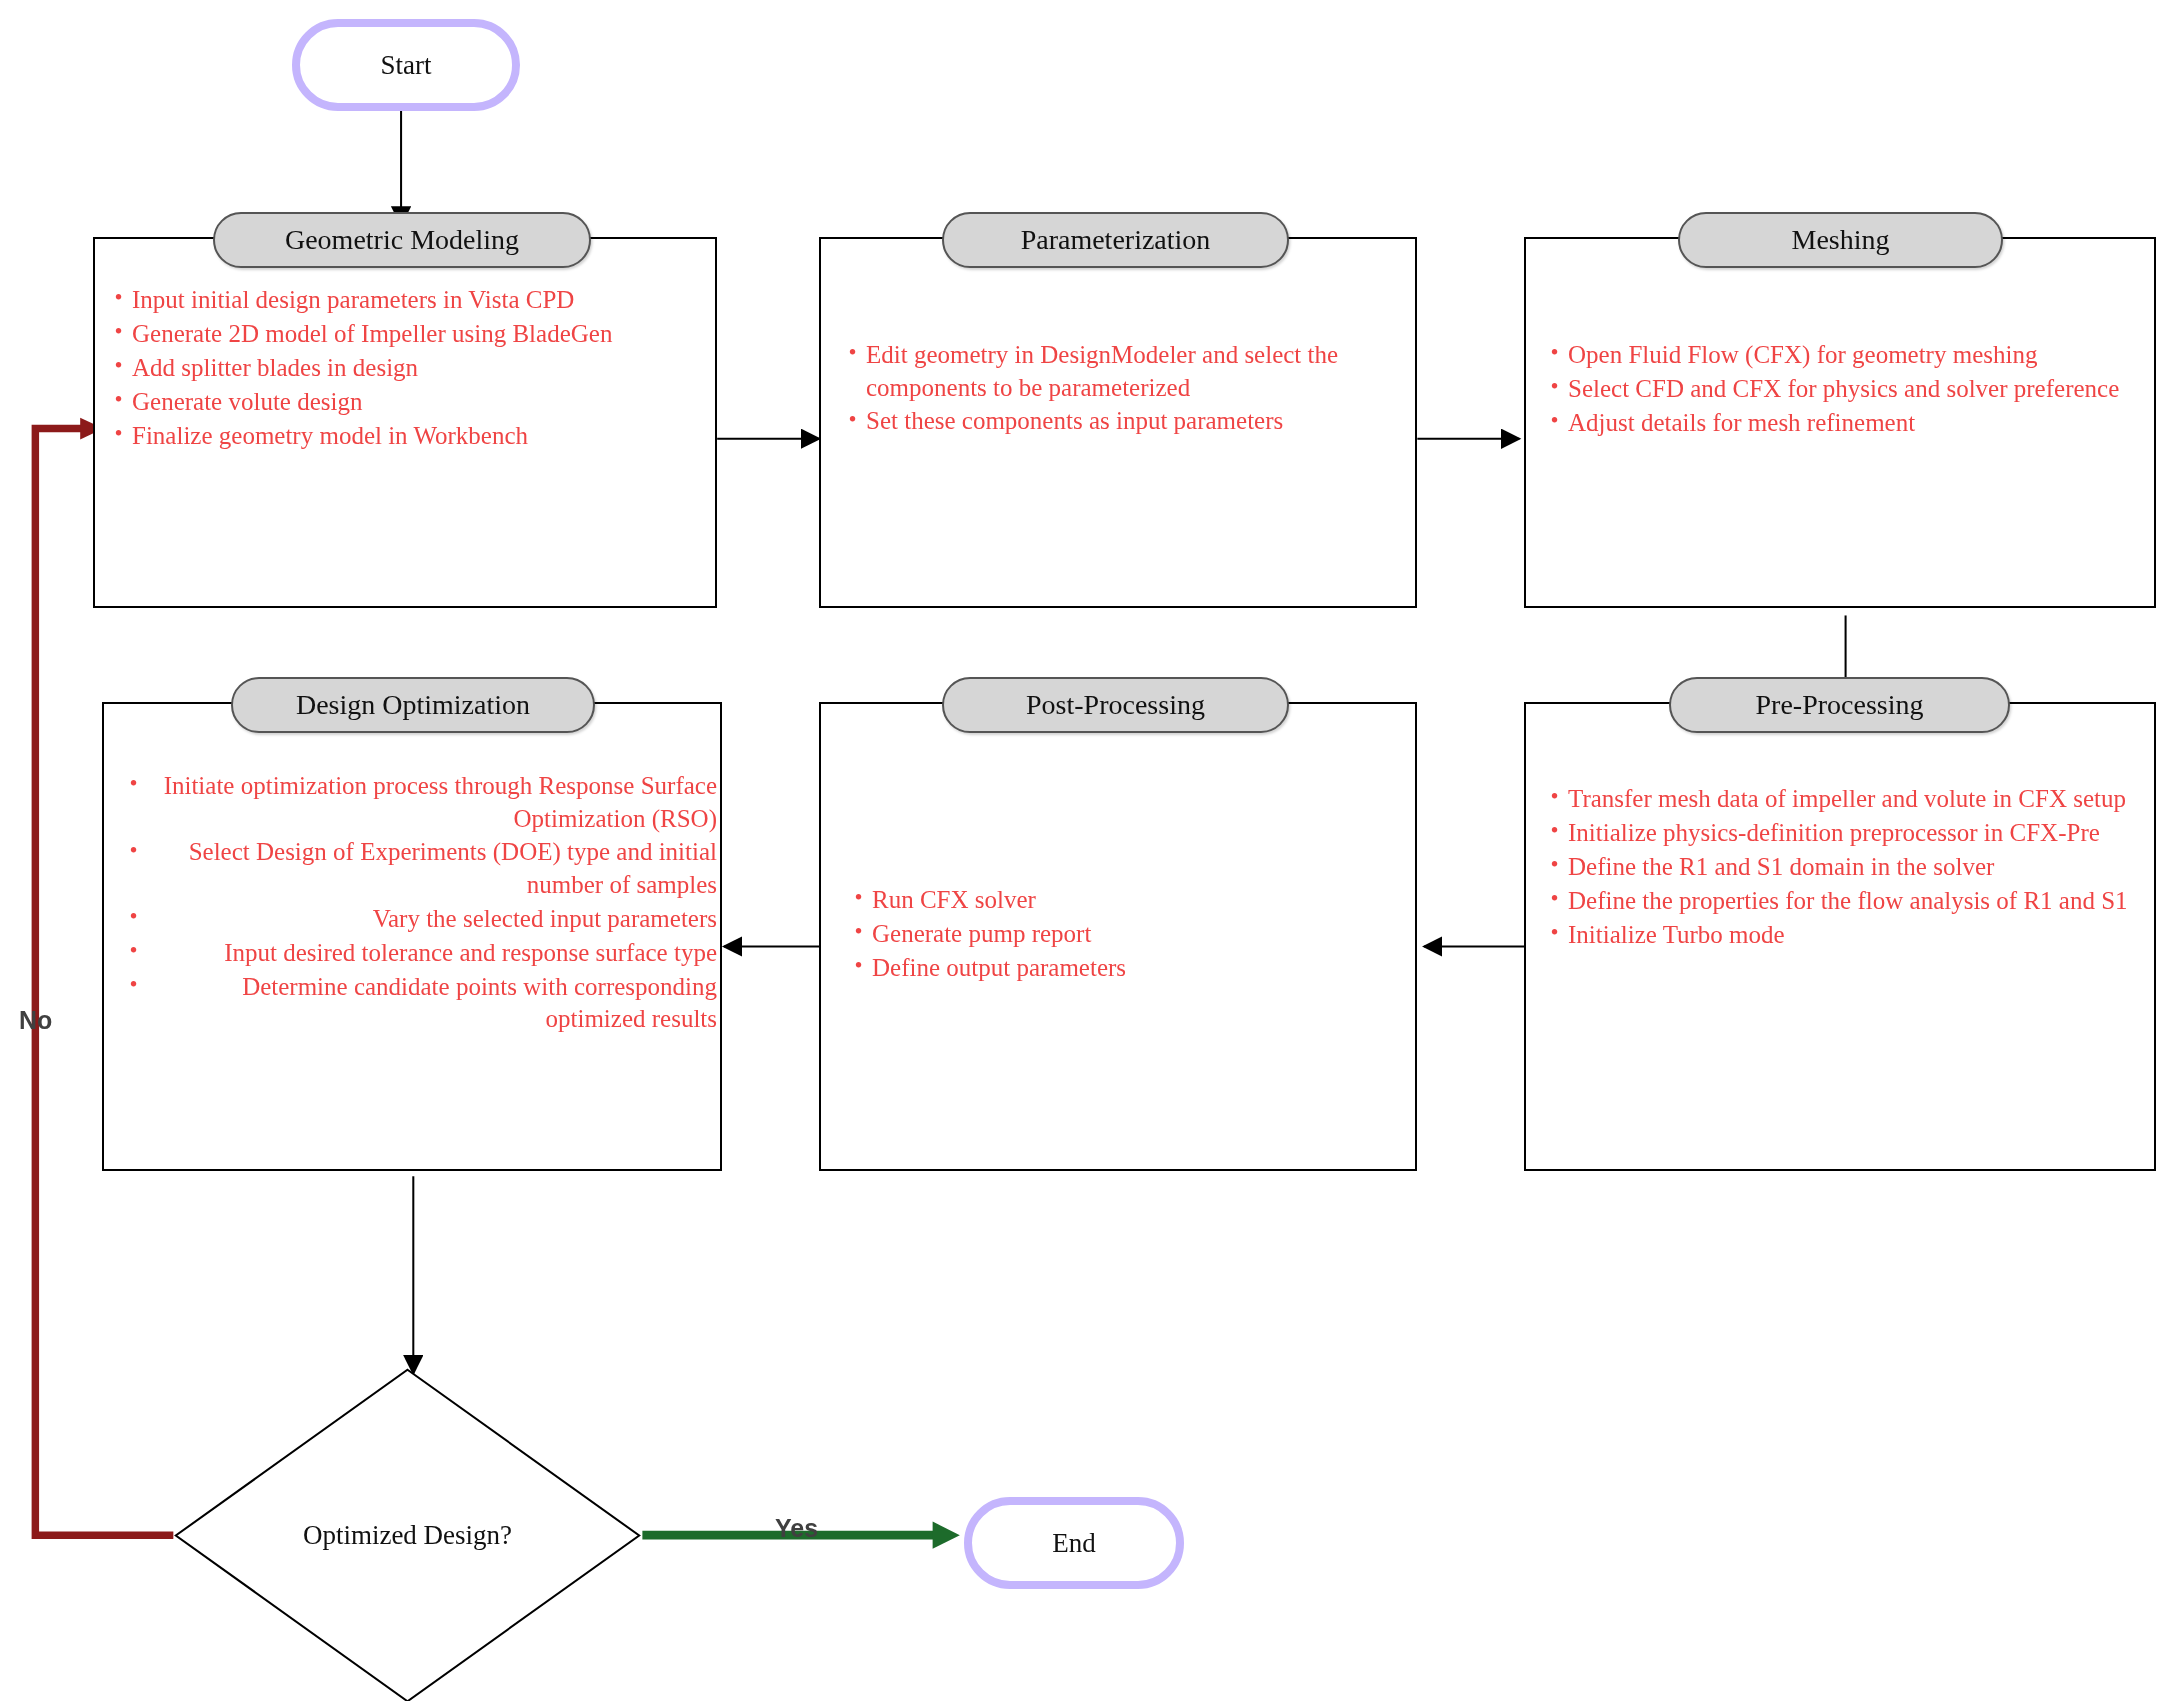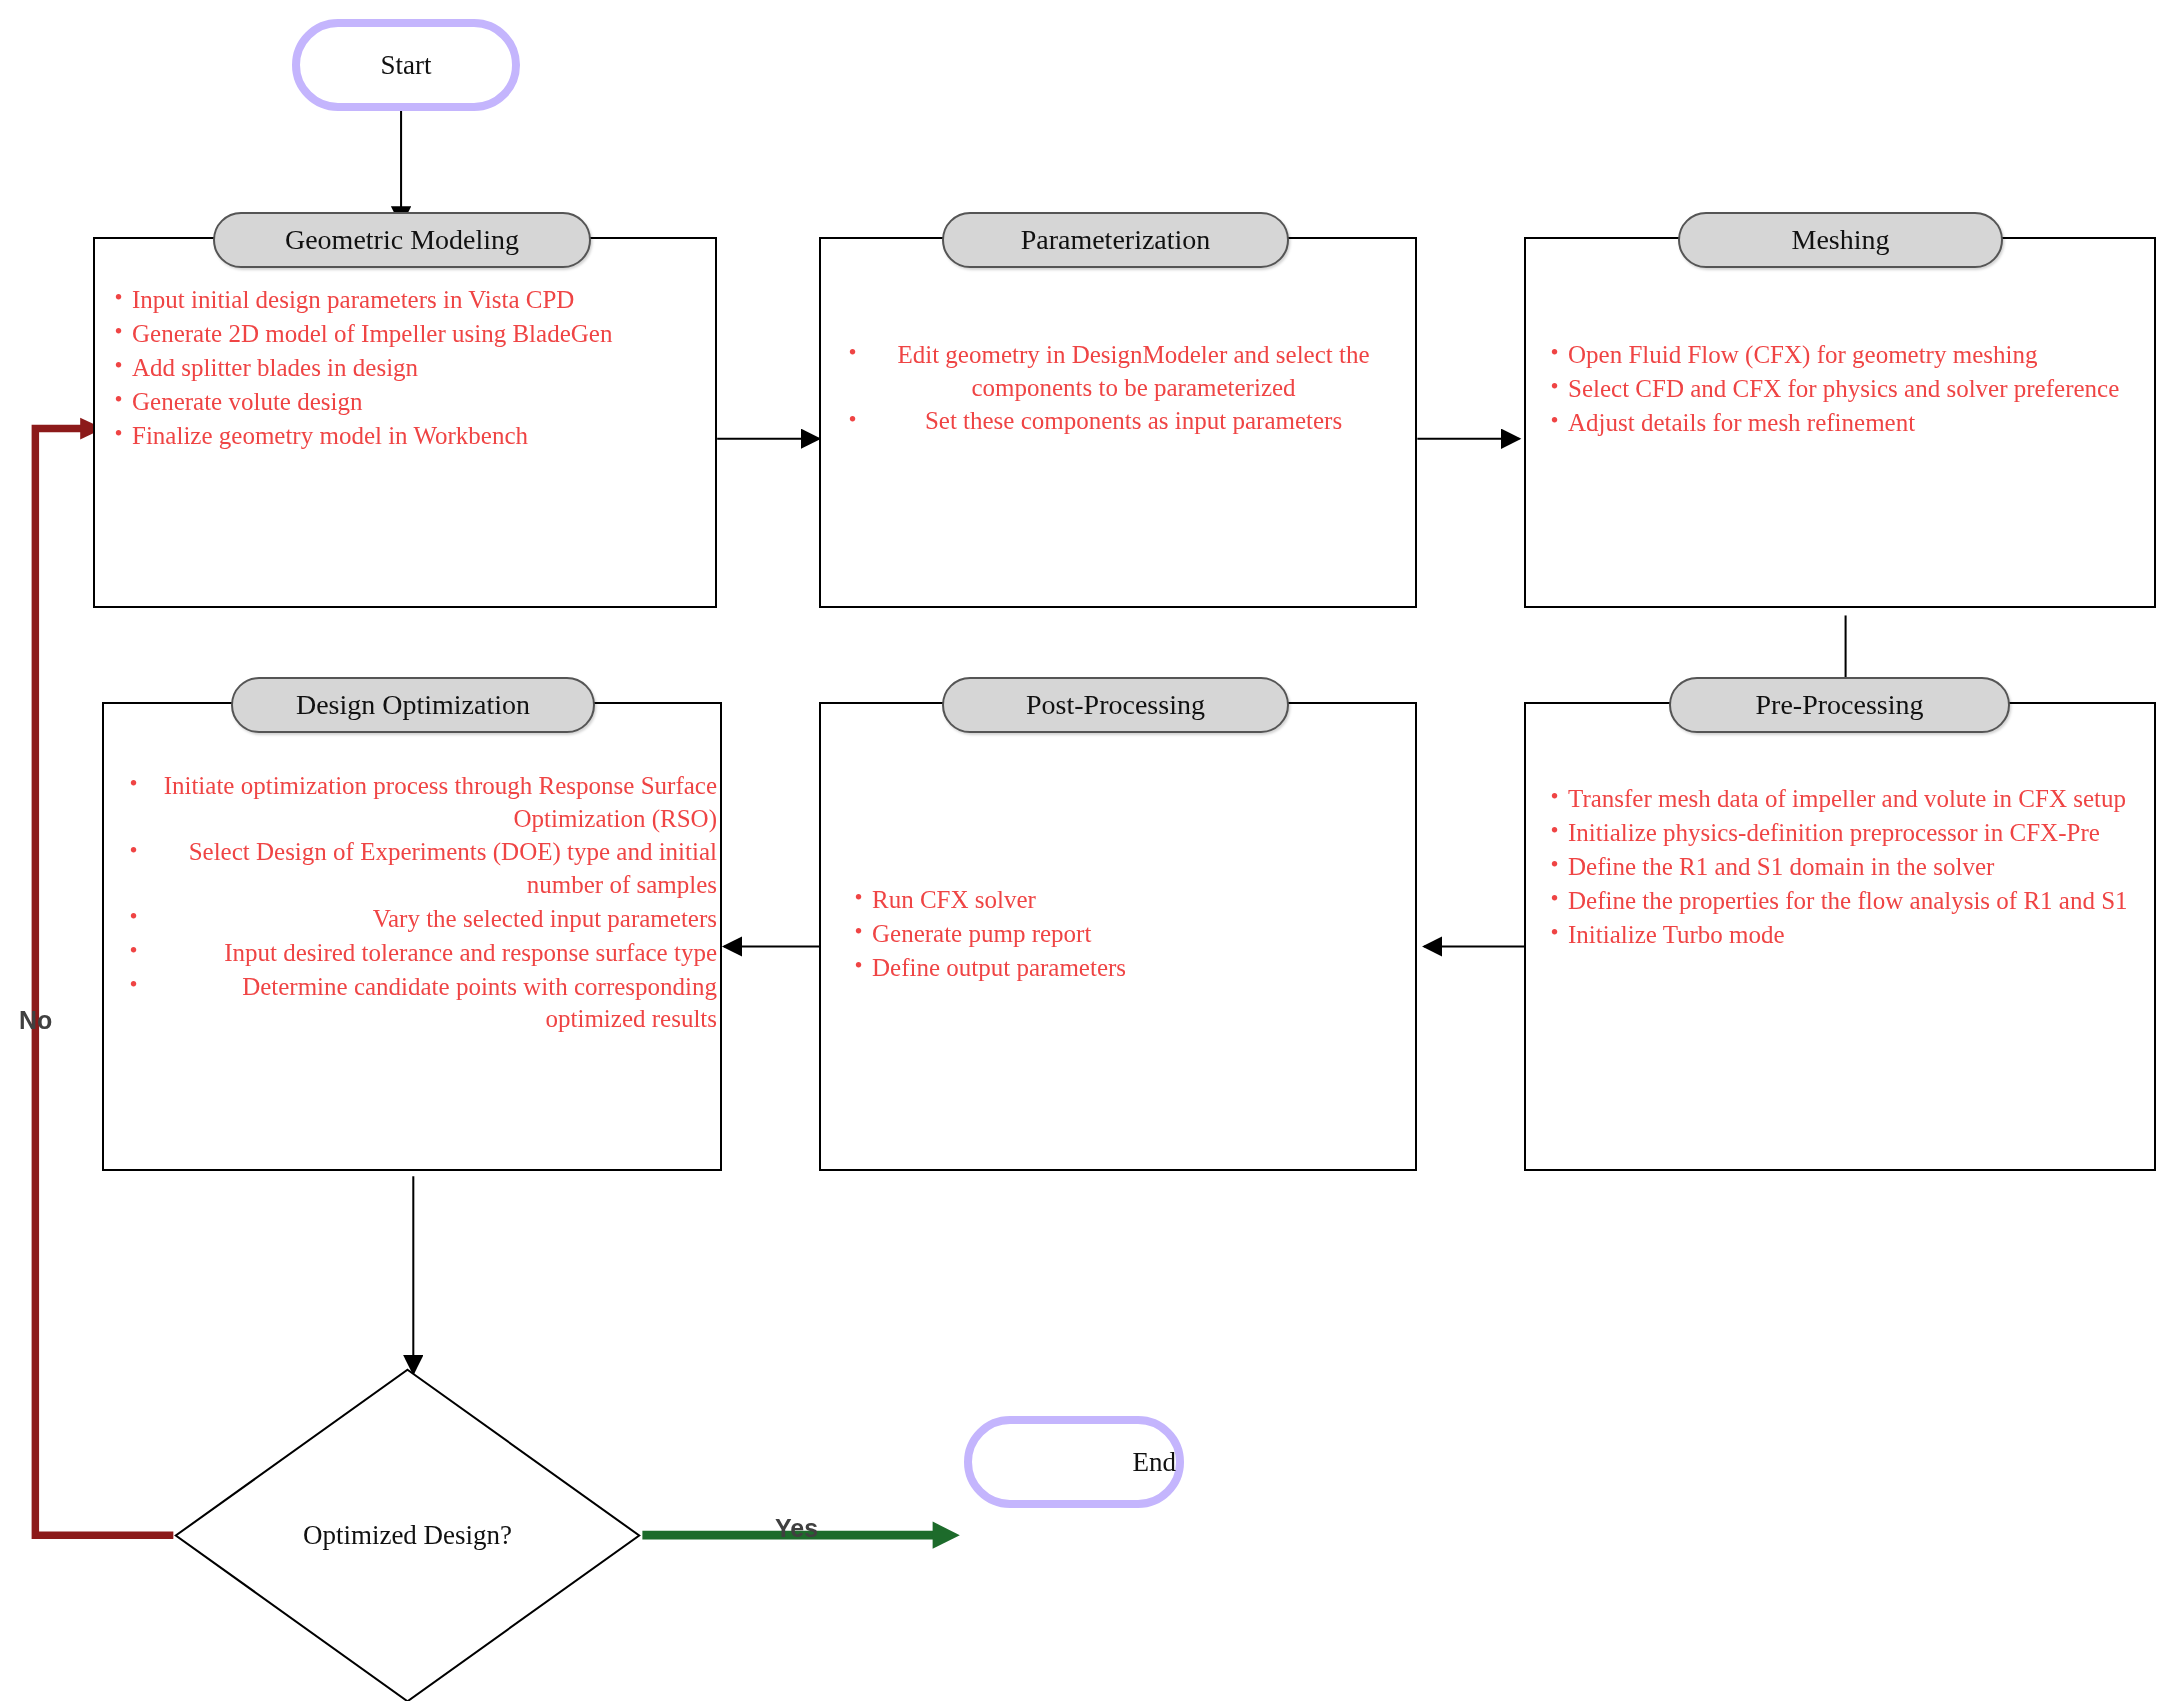--- a/index.html
+++ b/index.html
@@ -157,21 +157,21 @@
       <li>Add splitter blades in design</li>
       <li>Generate volute design</li>
       <li>Finalize geometry model in Workbench</li>
     </ul>
   </div>
 
   <div class="proc-box" style="left:819px; top:237px; width:598px; height:371px;"></div>
   <div class="proc-header" style="left:942px; top:212px; width:347px; height:56px;">
     <span>Parameterization</span>
   </div>
-  <div class="proc-body" style="left:843px; top:339px; width:558px;text-align:center;">
+  <div class="proc-body" style="left:843px; top:339px; width:558px;">
     <ul class="proc-list">
       <li>Edit geometry in DesignModeler and select the components to be parameterized</li>
       <li>Set these components as input parameters</li>
     </ul>
   </div>
 
   <div class="proc-box" style="left:1524px; top:237px; width:632px; height:371px;"></div>
   <div class="proc-header" style="left:1678px; top:212px; width:325px; height:56px;">
     <span>Meshing</span>
   </div>
@@ -223,21 +223,21 @@
     </ul>
   </div>
 
   <div class="decision" style="left:173px; top:1367px; width:469px; height:337px;">
     <svg width="469" height="337" viewBox="0 0 690 496">
       <polygon points="345,4 686,248 345,492 4,248" fill="#ffffff" stroke="#000000" stroke-width="3"></polygon>
     </svg>
     <div class="dlabel" style="top:153px;">Optimized Design?</div>
   </div>
 
-  <div class="terminator" style="left:964px; top:1416px; width:204px; height:76px;justify-content:flex-end;">
+  <div class="terminator" style="left:964px; top:1497px; width:204px; height:76px;">
     <span>End</span>
   </div>
 
   <div class="edge-label" style="left:19px; top:1006px;">No</div>
   <div class="edge-label" style="left:775px; top:1514px;">Yes</div>
 
 </div>
 
 
 </body></html>

